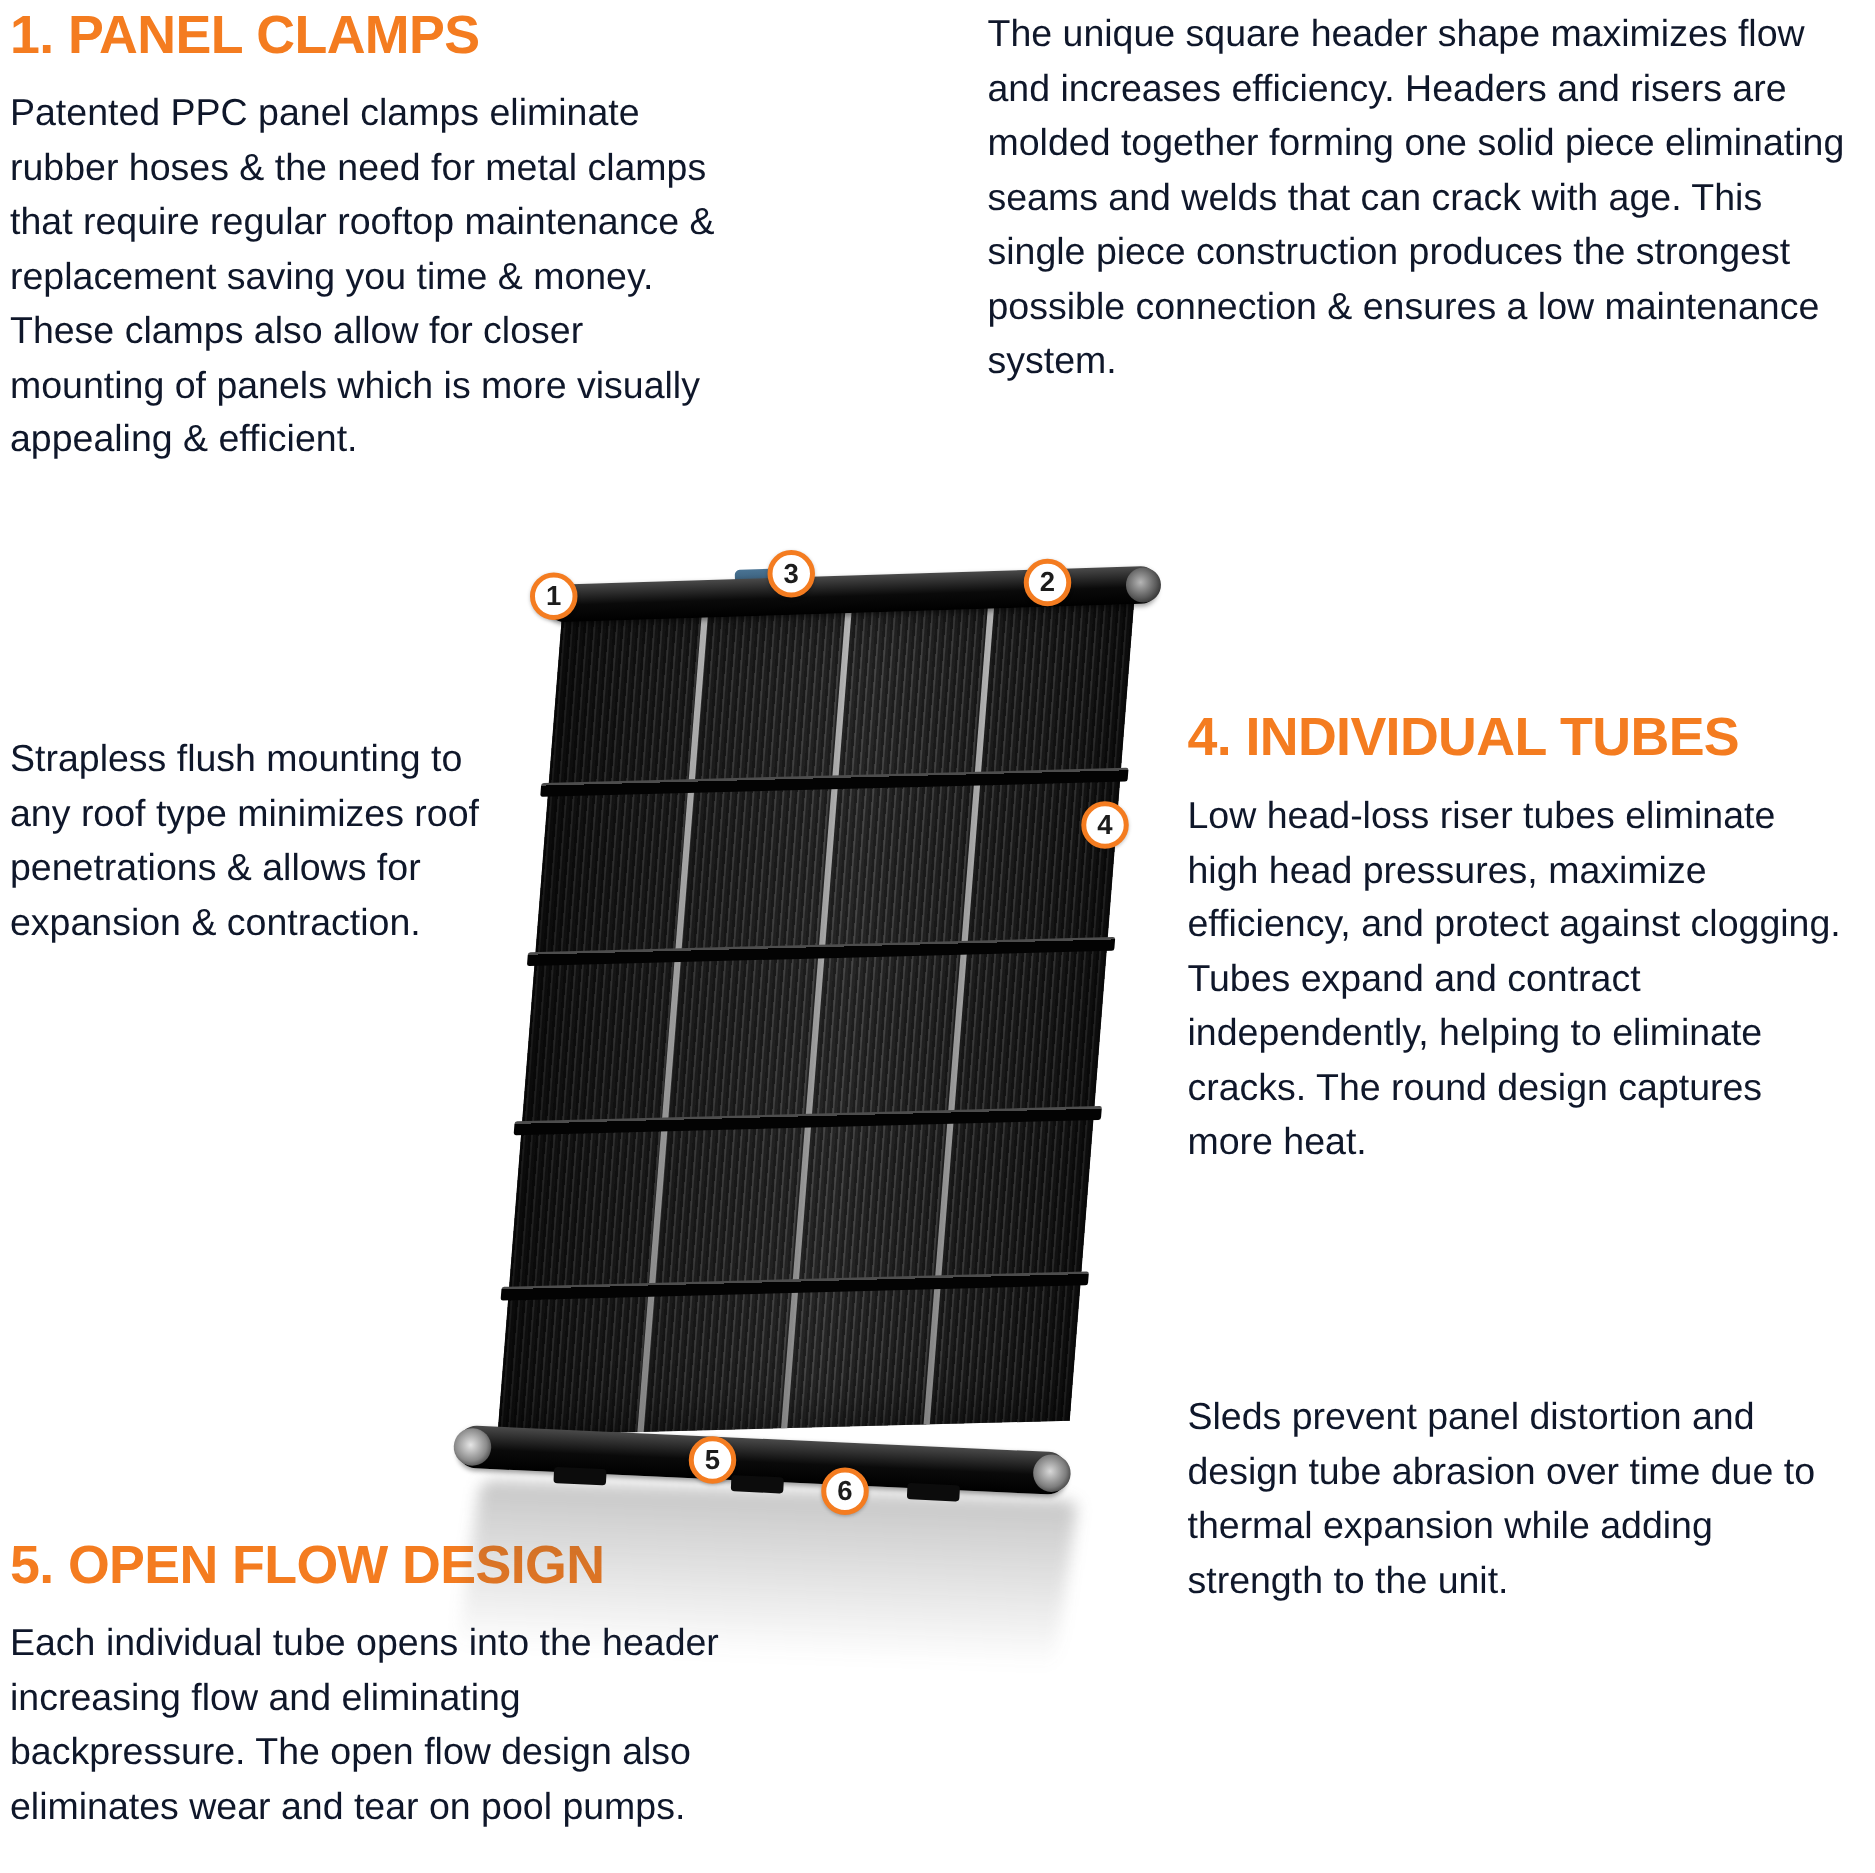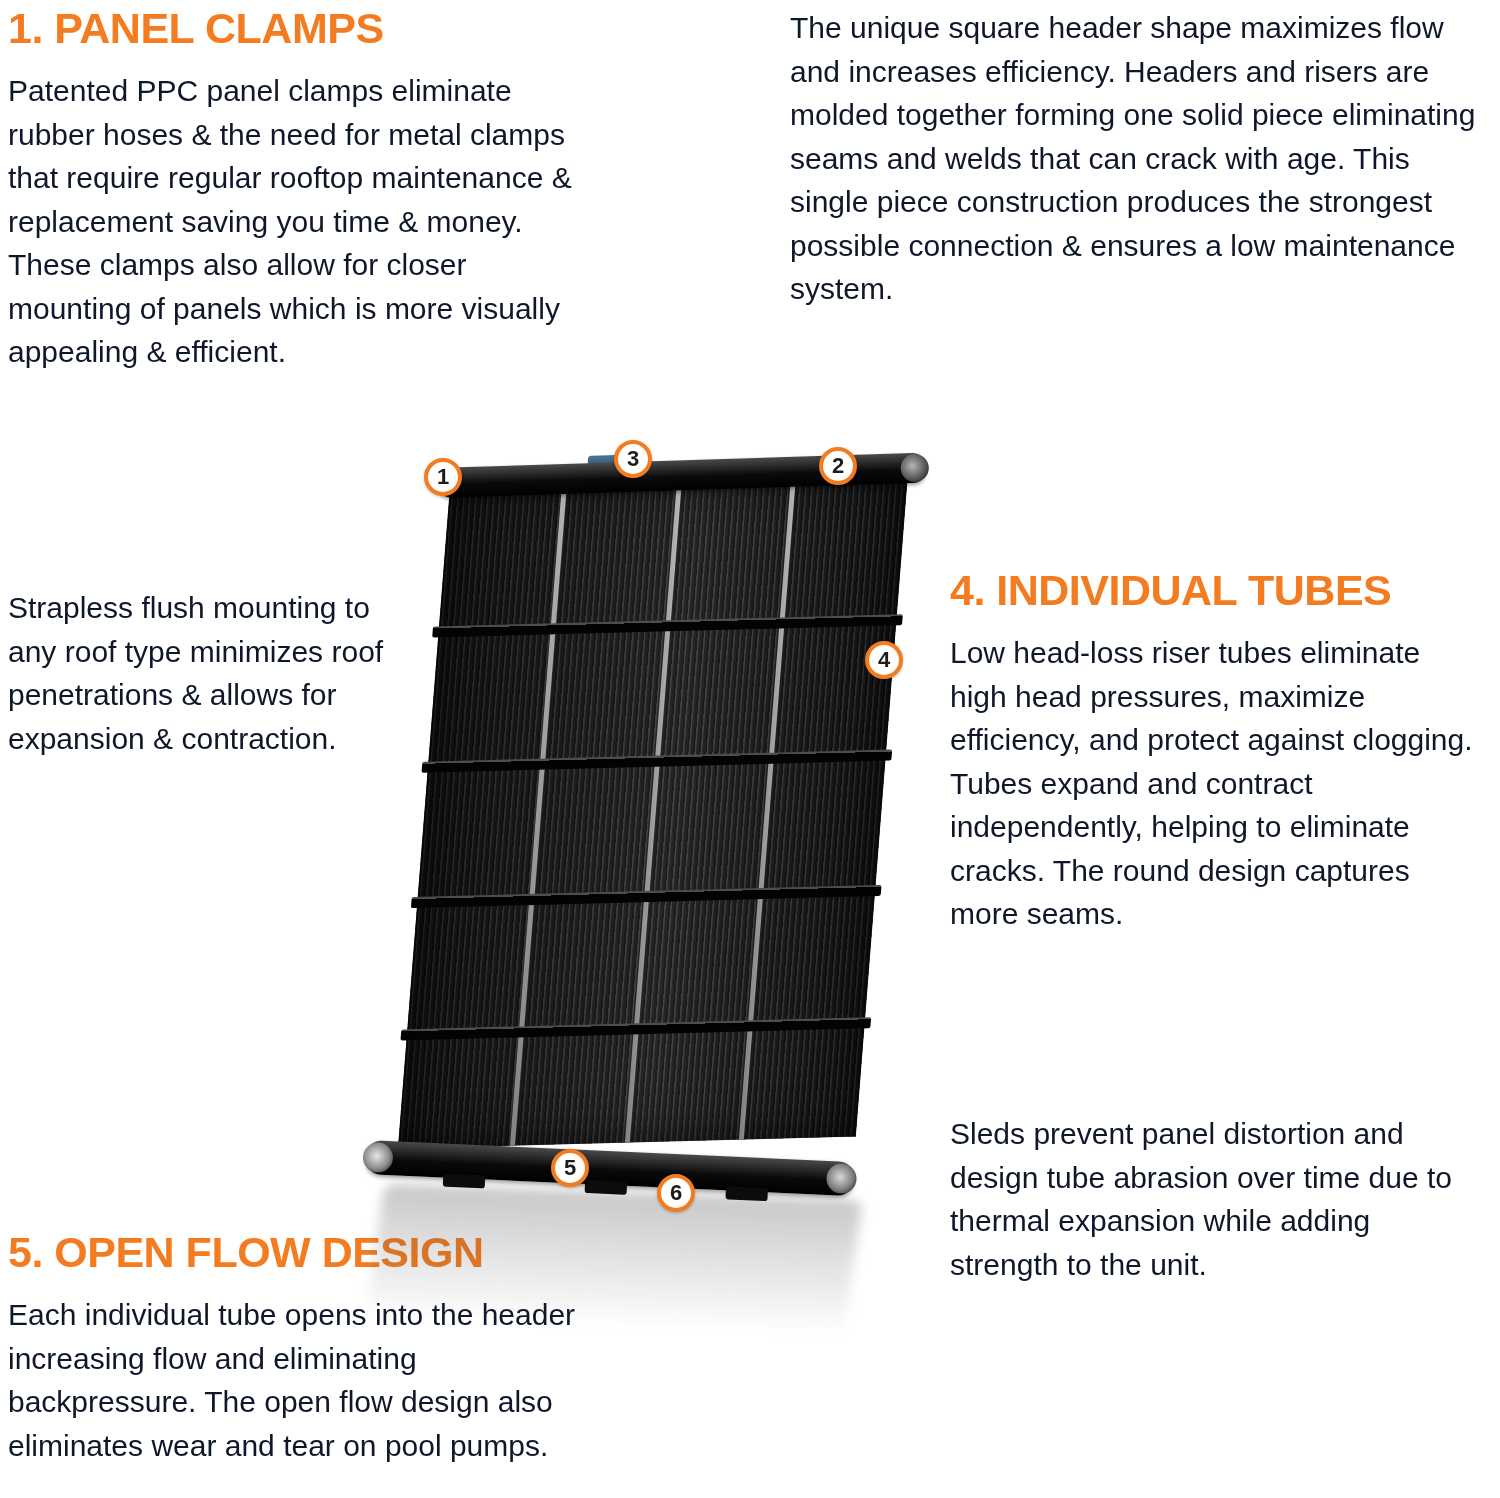--- a/index.html
+++ b/index.html
@@ -183,21 +183,21 @@
   <section class="feature s2">
     <p>The unique square header shape maximizes flow and increases efficiency. Headers and risers are molded together forming one solid piece eliminating seams and welds that can crack with age. This single piece construction produces the strongest possible connection &amp; ensures a low maintenance system.</p>
   </section>
 
   <section class="feature s3">
     <p>Strapless flush mounting to any roof type minimizes roof penetrations &amp; allows for expansion &amp; contraction.</p>
   </section>
 
   <section class="feature s4">
     <h2>4. INDIVIDUAL TUBES</h2>
-    <p>Low head-loss riser tubes eliminate high head pressures, maximize efficiency, and protect against clogging. Tubes expand and contract independently, helping to eliminate cracks. The round design captures more seams.</p>
+    <p>Low head-loss riser tubes eliminate high head pressures, maximize efficiency, and protect against clogging. Tubes expand and contract independently, helping to eliminate cracks. The round design captures more heat.</p>
   </section>
 
   <section class="feature s5">
     <h2>5. OPEN FLOW DESIGN</h2>
     <p>Each individual tube opens into the header increasing flow and eliminating backpressure. The open flow design also eliminates wear and tear on pool pumps.</p>
   </section>
 
   <section class="feature s6">
     <p>Sleds prevent panel distortion and design tube abrasion over time due to thermal expansion while adding strength to the unit.</p>
   </section>

